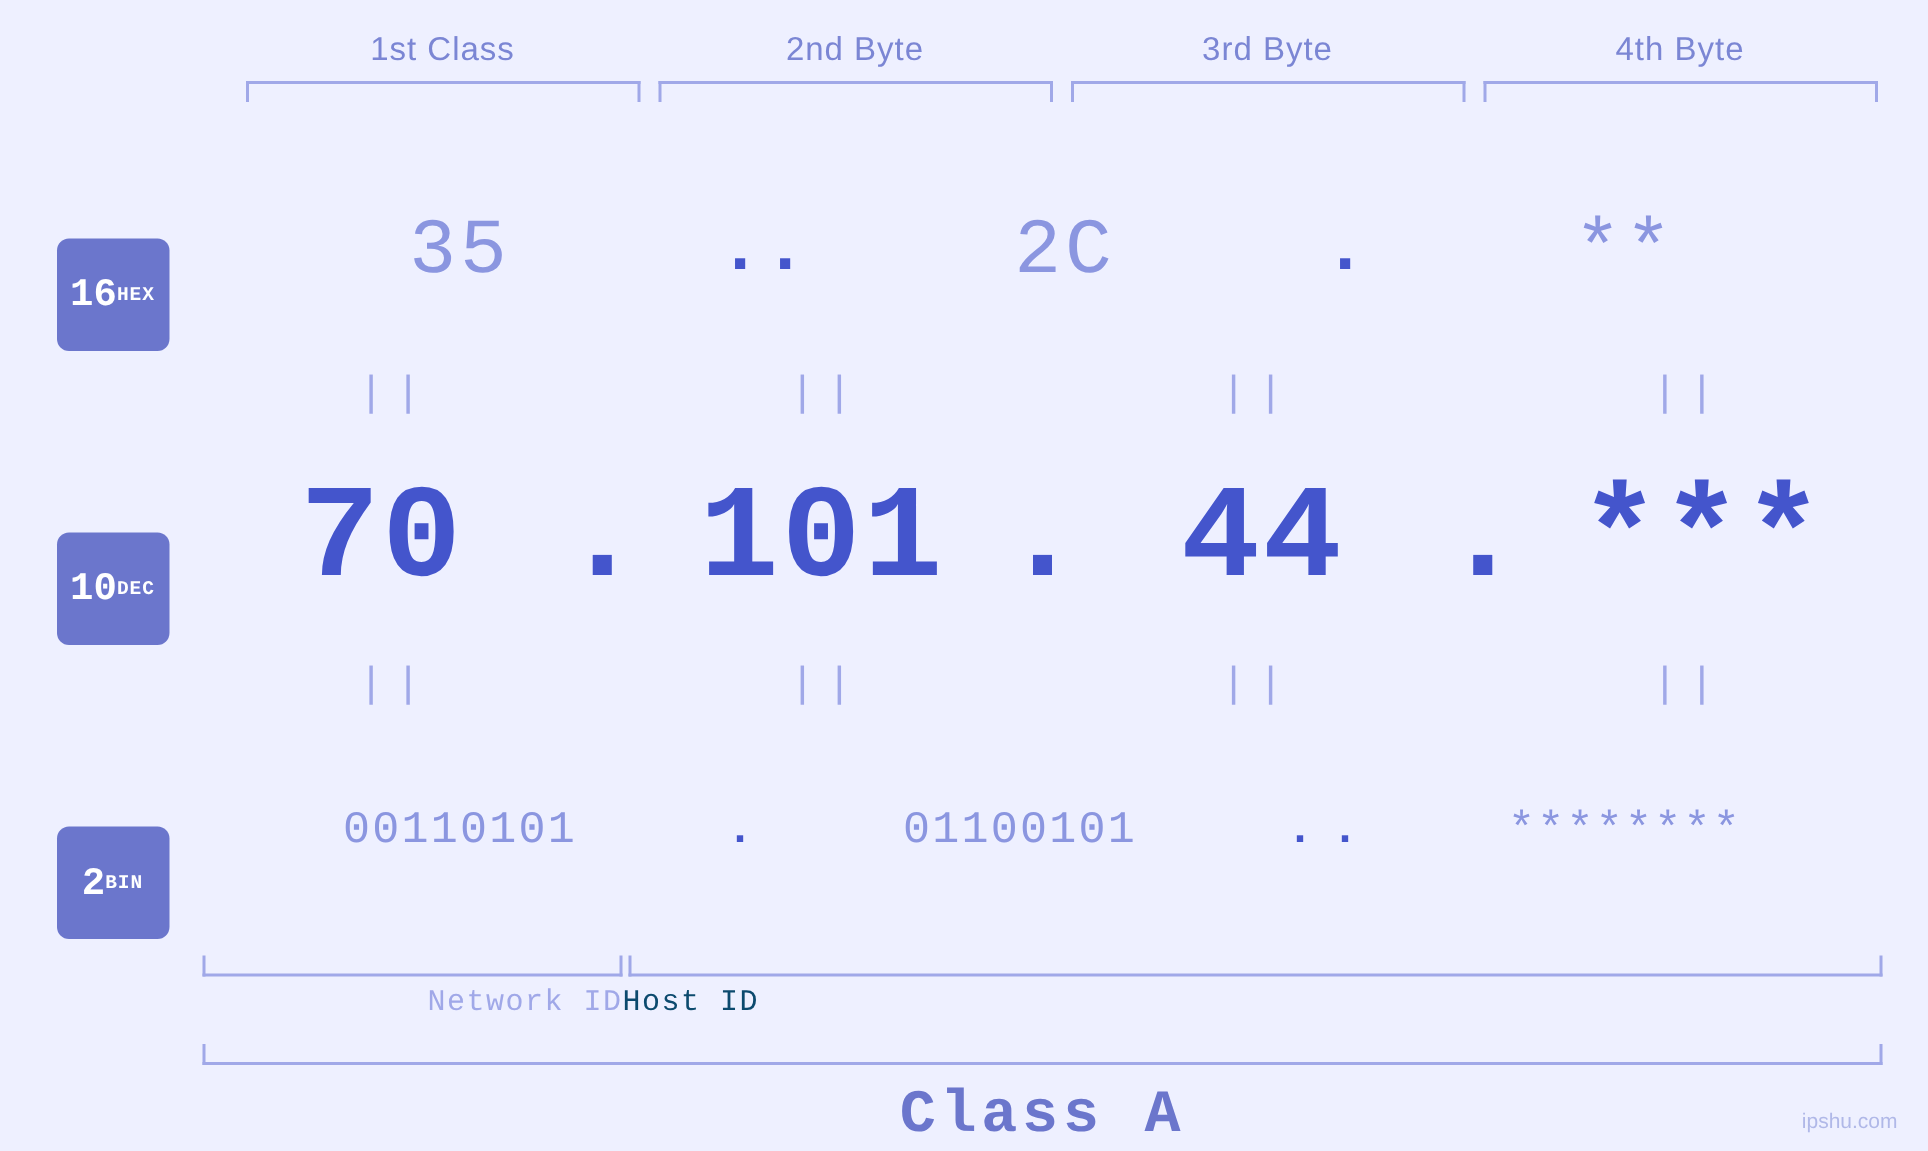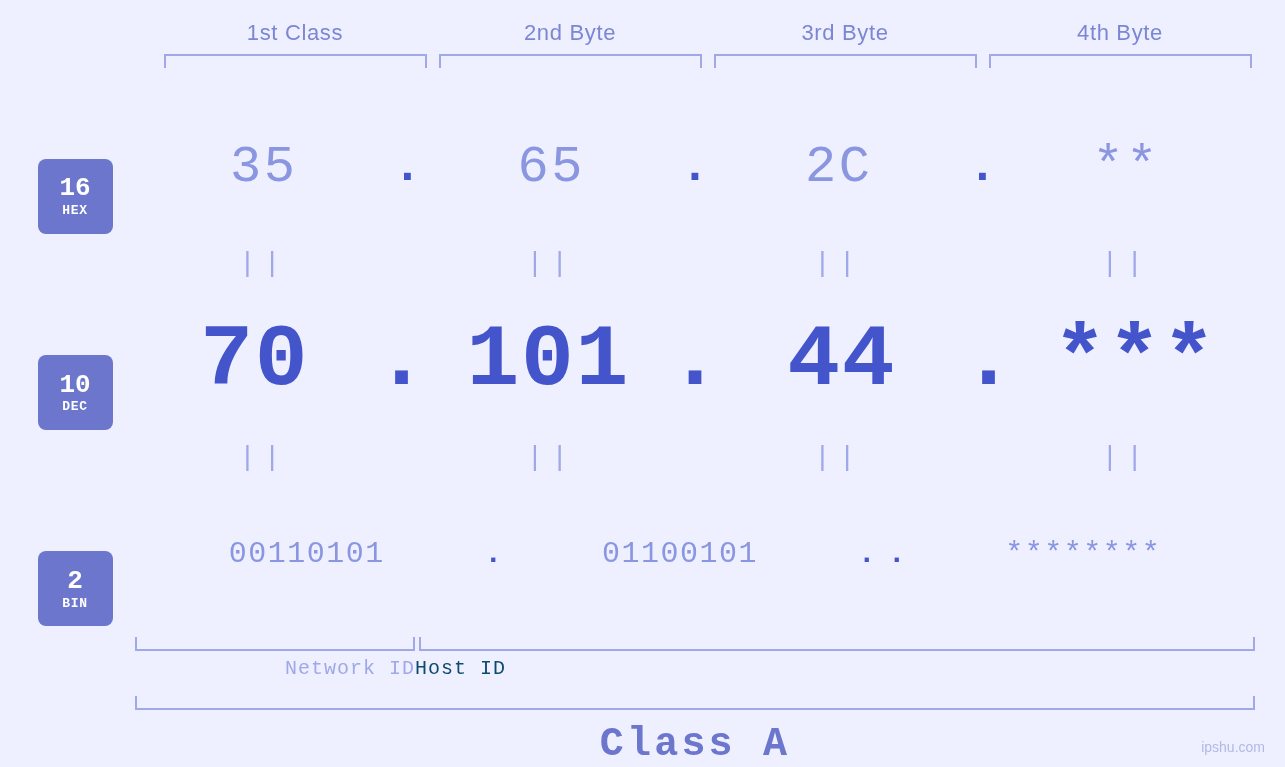--- a/index.html
+++ b/index.html
@@ -75,21 +75,21 @@
       padding: 10px 0 80px 15px;
     }
 
     .base-badge {
       background: #6b76cc;
       color: white;
       border-radius: 8px;
       width: 75px;
       height: 75px;
       display: flex;
-      flex-direction: column;
+      flex-direction: row;
       align-items: center;
       justify-content: center;
       font-weight: bold;
     }
     .base-badge .base-num {
       font-size: 26px;
       line-height: 1.1;
     }
     .base-badge .base-name {
       font-size: 13px;
@@ -275,23 +275,20 @@
       </div>
     </div>
 
     <div class="values-area">
 
       <div class="values-row">
         <div class="cell">
           <span class="hex-val">35</span>
         </div>
         <div class="dot hex-dot">.</div>
-        <div class="cell">
-          <span class="hex-val">65</span>
-        </div>
         <div class="dot hex-dot">.</div>
         <div class="cell">
           <span class="hex-val">2C</span>
         </div>
         <div class="dot hex-dot">.</div>
         <div class="cell">
           <span class="hex-val">**</span>
         </div>
       </div>
 

